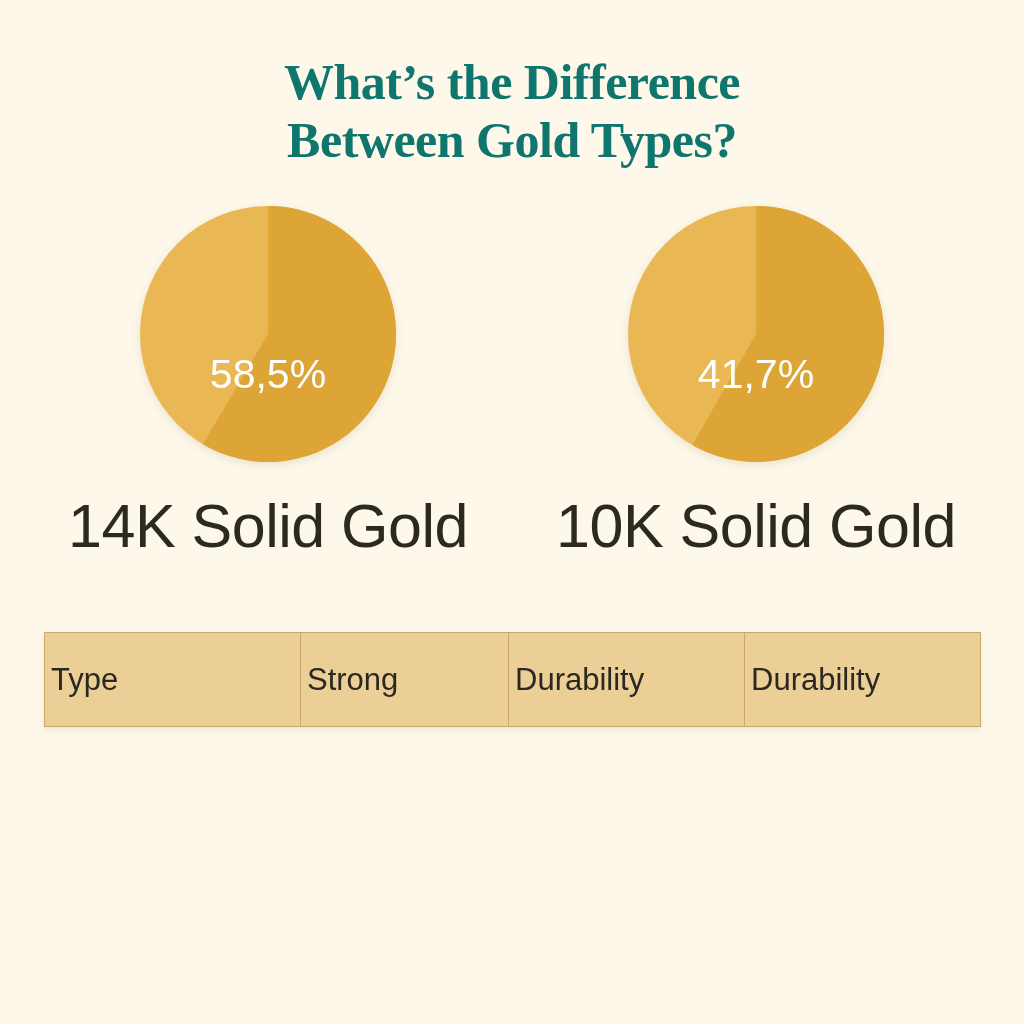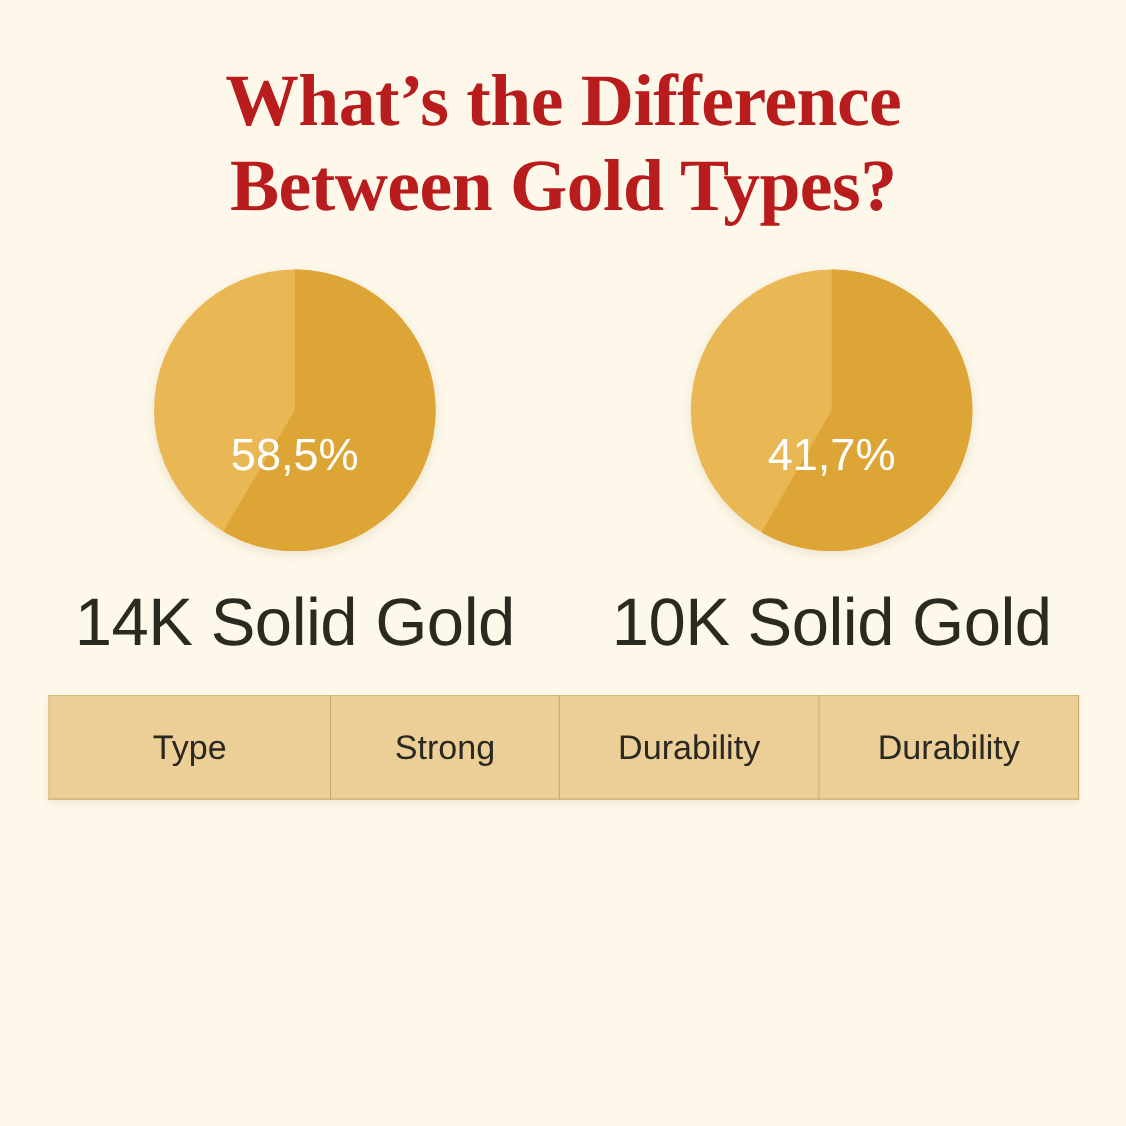--- a/index.html
+++ b/index.html
@@ -26,24 +26,24 @@
   }
 
   
   .title-block {
     padding-top: 54px;
     text-align: center;
   }
   .title-line {
     font-family: "Liberation Serif", serif;
     font-weight: bold;
-    font-size: 67px;
+    font-size: 50px;
     line-height: 1.15;
     letter-spacing: -0.5px;
-    color: #b91c1c;
+    color: #0f766e;
     white-space: nowrap;
   }
 
   
   .charts-row {
     margin-top: 34px;
     display: flex;
     justify-content: center;
     gap: 58px;
   }
@@ -93,21 +93,21 @@
   table.compare {
     width: 100%;
     border-collapse: collapse;
     table-layout: fixed;
     background: #FEFBF1;
     box-shadow: 0 3px 6px rgba(160,130,60,0.13);
   }
   table.compare th,
   table.compare td {
     border: 1px solid #C9A96A;
-    text-align: center;
+    text-align: left;
     vertical-align: middle;
     font-size: 31px;
     font-weight: 400;
     color: #22211A;
     height: 92px;
     padding: 0 6px;
   }
   table.compare thead th {
     background: #EBCF97;
     font-weight: 500;

